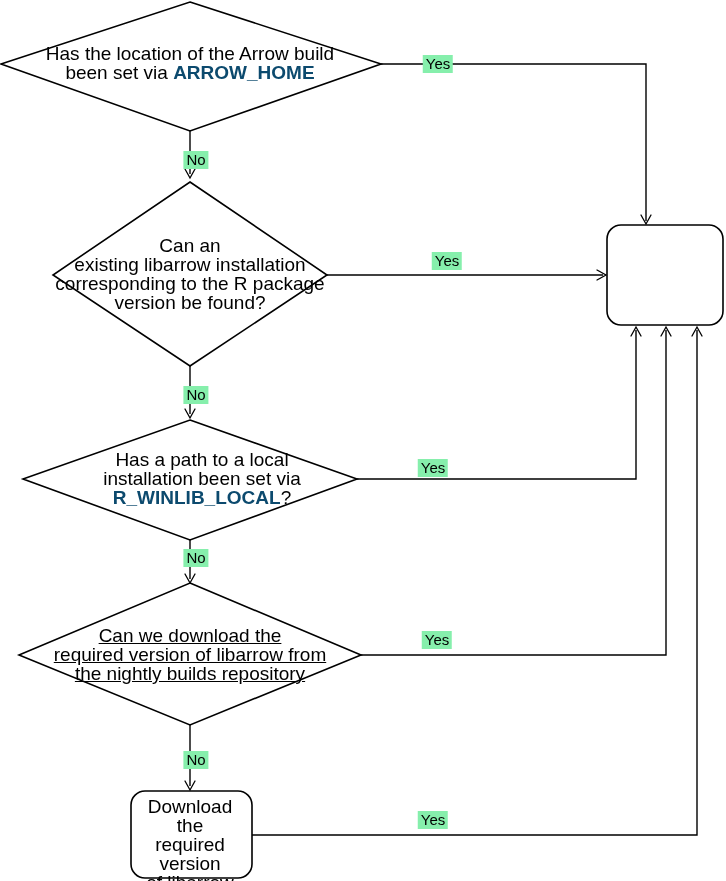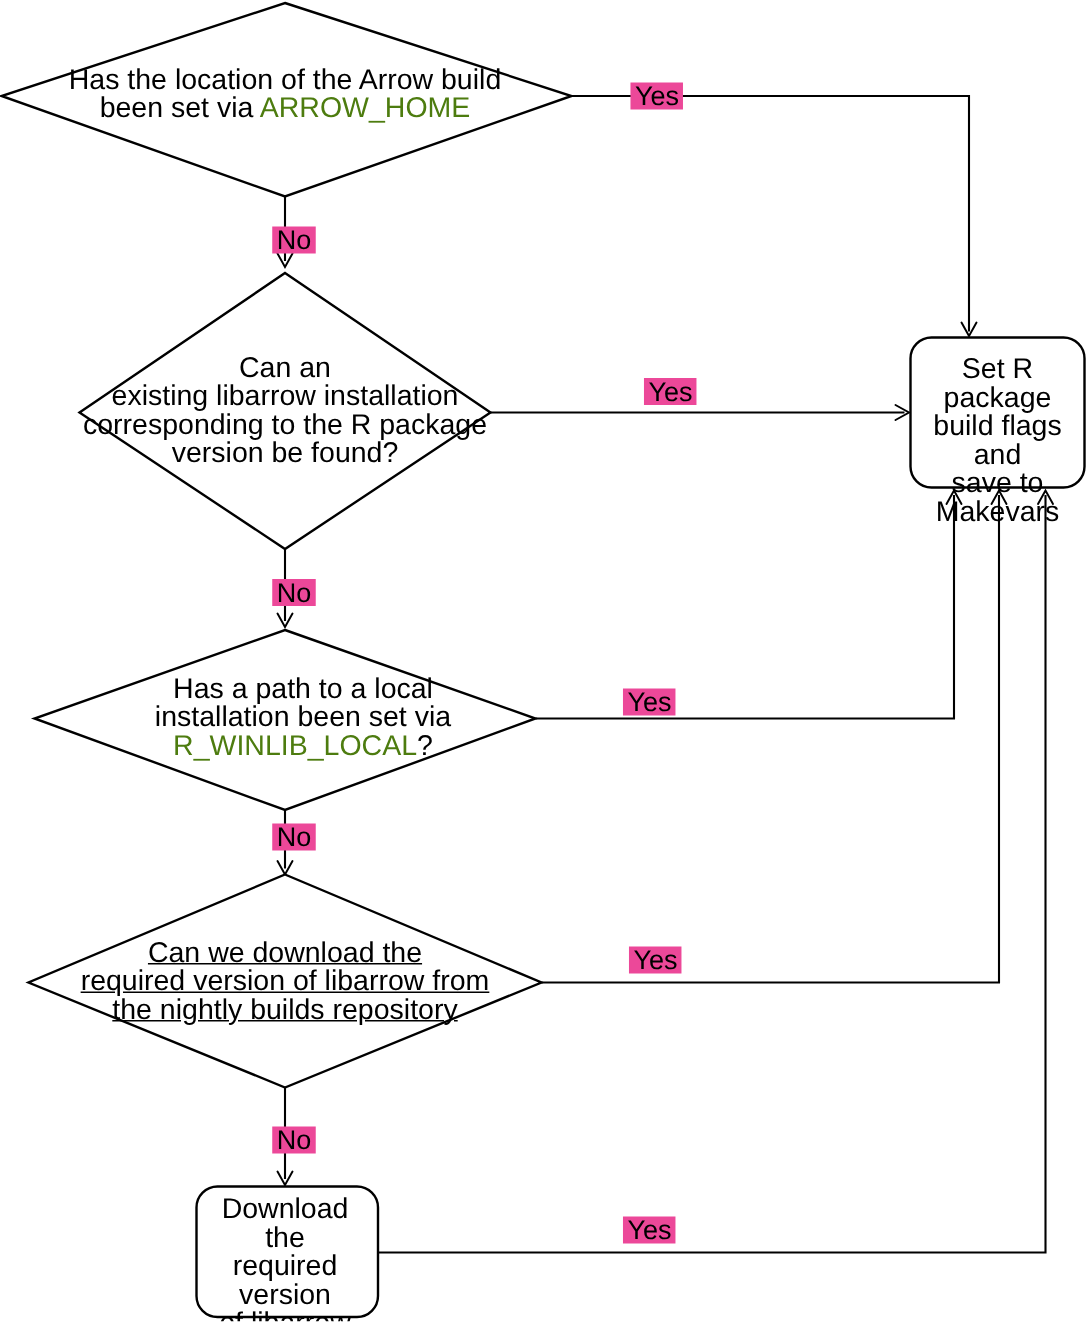--- a/index.html
+++ b/index.html
@@ -40,28 +40,29 @@
   }
   .node-label {
     position: absolute;
     text-align: center;
     font-size: 19px;
     line-height: 19px;
     color: #000000;
     white-space: pre-line;
   }
   .code {
-    color: #4d7c0f;
+    color: #0c4a6e;
+    font-weight: bold;
   }
   .edge-label {
     position: absolute;
     transform: translate(-50%, -50%);
-    background: #ec4899;
+    background: #86efac;
     padding: 0 3px;
-    font-size: 18px;
+    font-size: 15px;
     line-height: 18px;
     color: #000000;
     white-space: nowrap;
   }
 </style>
 </head>
 <body>
 
 <div class="canvas">
 
@@ -111,24 +112,20 @@
 version be found?</div>
 
   <div class="node-label" style="left:52px; top:450px; width:300px;"><span>Has a path to a local
 installation been set via
 </span><span class="code">R_WINLIB_LOCAL</span><span>?</span></div>
 
   <div class="node-label" style="left:30px; top:626px; width:320px;text-decoration:underline;">Can we download the
 required version of libarrow from
 the nightly builds repository</div>
 
-  <div class="node-label" style="left:609px; top:237px; width:112px;">Set R package
-build flags and
-save to
-Makevars</div>
 
   <div class="node-label" style="left:133px; top:797px; width:114px;">Download the
 required version
 of libarrow from
 Rwinlib</div>
 
   <div class="edge-label" style="left:438px; top:64px;">Yes</div>
   <div class="edge-label" style="left:196px; top:160px;">No</div>
 
   <div class="edge-label" style="left:447px; top:261px;">Yes</div>

